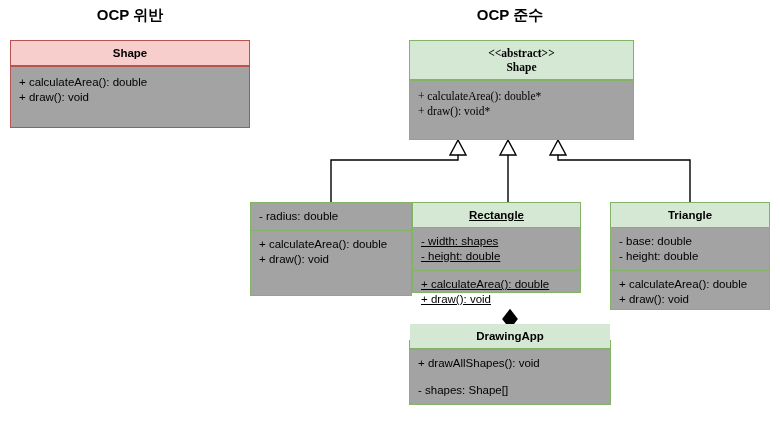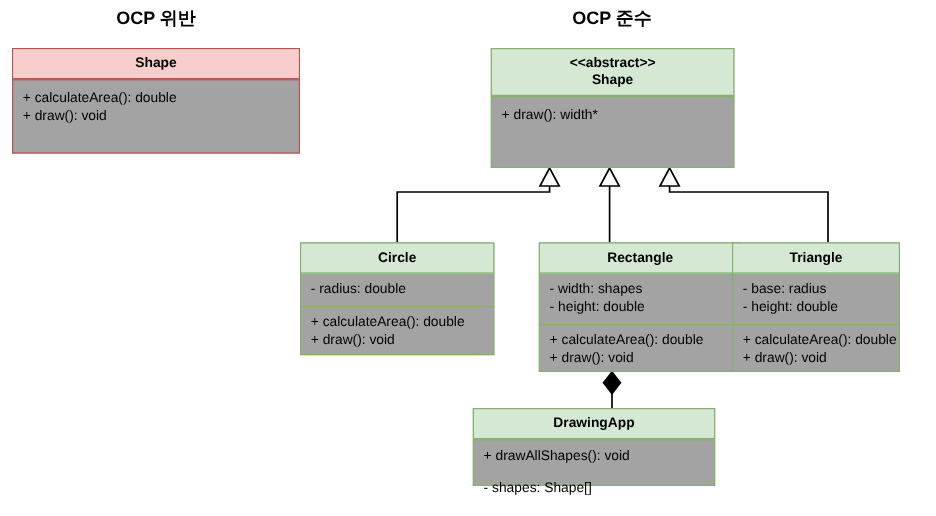--- a/index.html
+++ b/index.html
@@ -126,73 +126,71 @@
     <div class="cls-header">
       <span class="cls-name">Shape</span>
     </div>
     <div class="cls-rule"></div>
     <div class="cls-section grow">
       <span class="member">+ calculateArea(): double</span>
       <span class="member">+ draw(): void</span>
     </div>
   </div>
 
-  <div class="uml-class" id="cls-abstract-shape" style="left:409px; top:40px; width:203px; height:100px;">
+  <div class="uml-class" id="cls-abstract-shape" style="left:409px; top:40px; width:225px; height:100px;font-family:Liberation Serif, serif;">
     <div class="cls-header">
       <span class="cls-stereotype">&lt;&lt;abstract&gt;&gt;</span>
       <span class="cls-name">Shape</span>
     </div>
     <div class="cls-rule"></div>
     <div class="cls-section grow">
-      <span class="member">+ draw(): width*</span>
+      <span class="member">+ calculateArea(): double*</span>
+      <span class="member">+ draw(): void*</span>
     </div>
   </div>
 
   <div class="uml-class" id="cls-circle" style="left:250px; top:202px; width:162px; height:94px;">
-    <div class="cls-header">
-      <span class="cls-name">Circle</span>
-    </div>
     <div class="cls-section">
       <span class="member">- radius: double</span>
     </div>
     <div class="cls-section divider-top grow">
       <span class="member">+ calculateArea(): double</span>
       <span class="member">+ draw(): void</span>
     </div>
   </div>
 
-  <div class="uml-class" id="cls-rectangle" style="left:449px; top:202px; width:169px; height:108px;">
+  <div class="uml-class" id="cls-rectangle" style="left:412px; top:202px; width:169px; height:91px;text-decoration:underline;">
     <div class="cls-header">
       <span class="cls-name">Rectangle</span>
     </div>
     <div class="cls-section">
       <span class="member">- width: shapes</span>
       <span class="member">- height: double</span>
     </div>
     <div class="cls-section divider-top grow">
       <span class="member">+ calculateArea(): double</span>
       <span class="member">+ draw(): void</span>
     </div>
   </div>
 
-  <div class="uml-class" id="cls-triangle" style="left:610px; top:202px; width:140px; height:108px;">
+  <div class="uml-class" id="cls-triangle" style="left:610px; top:202px; width:160px; height:108px;">
     <div class="cls-header">
       <span class="cls-name">Triangle</span>
     </div>
     <div class="cls-section">
-      <span class="member">- base: radius</span>
+      <span class="member">- base: double</span>
       <span class="member">- height: double</span>
     </div>
     <div class="cls-section divider-top grow">
       <span class="member">+ calculateArea(): double</span>
       <span class="member">+ draw(): void</span>
     </div>
   </div>
 
-  <div class="uml-class" id="cls-drawingapp" style="left:394px; top:340px; width:202px; height:65px;">
+  <div class="uml-class" id="cls-drawingapp" style="left:409px; top:340px; width:202px; height:65px;justify-content:flex-end;">
     <div class="cls-header">
       <span class="cls-name">DrawingApp</span>
     </div>
     <div class="cls-section divider-top grow">
       <span class="member">+ drawAllShapes(): void</span>
     </div>
     <div class="cls-section">
       <span class="member">- shapes: Shape[]</span>
     </div>
   </div>

